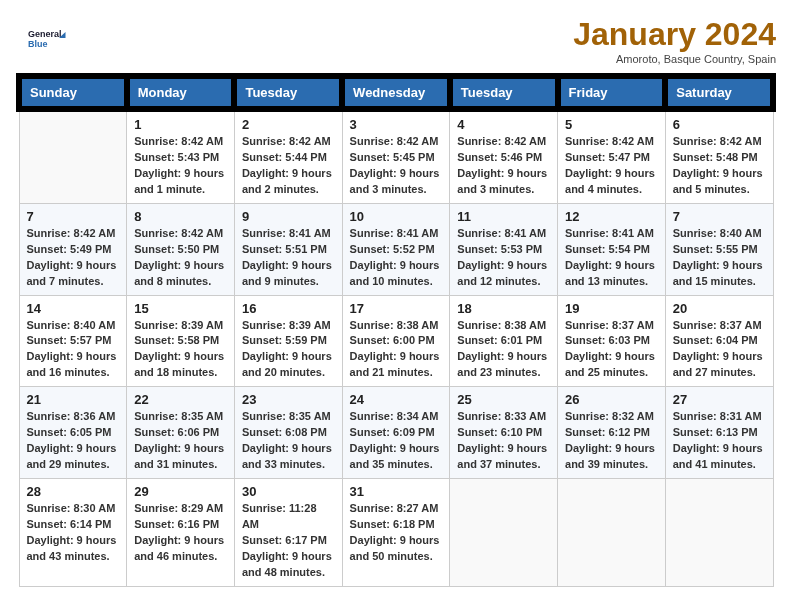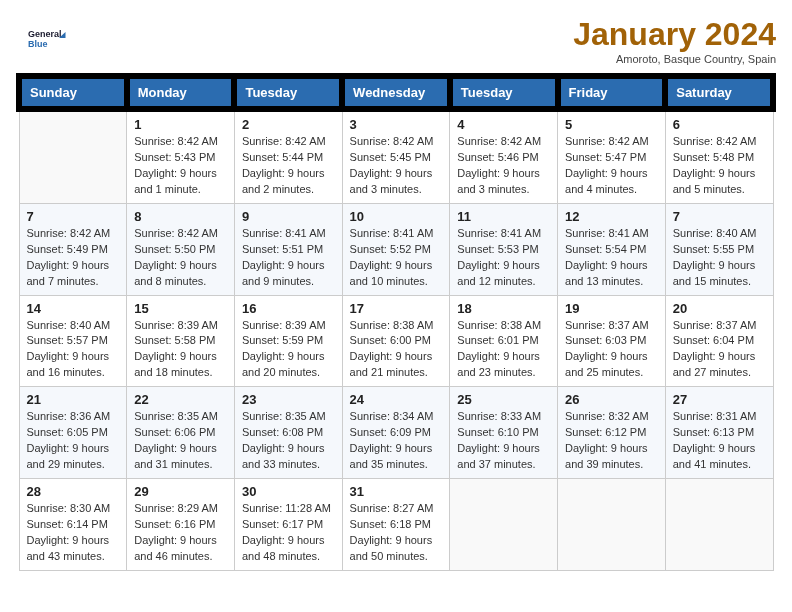--- a/index.html
+++ b/index.html
@@ -64,20 +64,21 @@
       font-size: 13px;
       font-weight: bold;
       color: #222;
       display: block;
       margin-bottom: 2px;
     }
     .day-detail {
       font-size: 11px;
       line-height: 1.45;
       color: #333;
+      font-weight: bold;
     }
     .empty-cell {
       background: #f9f9f9 !important;
     }
   </style>
 </head>
 <body>
 
 <div class="header-area">
   <div class="logo">

